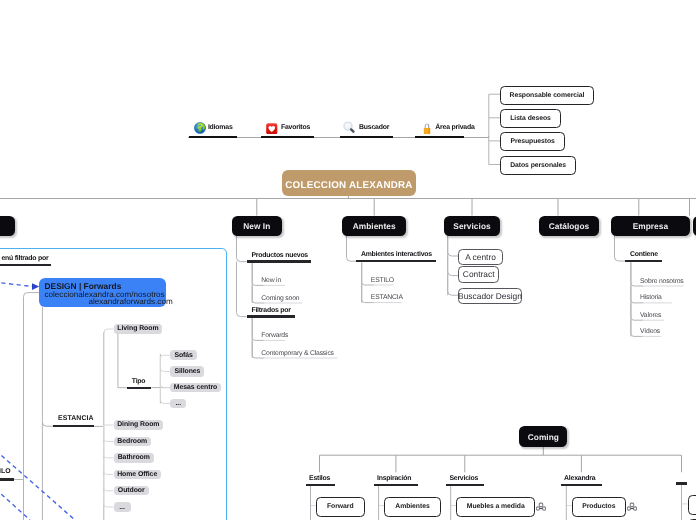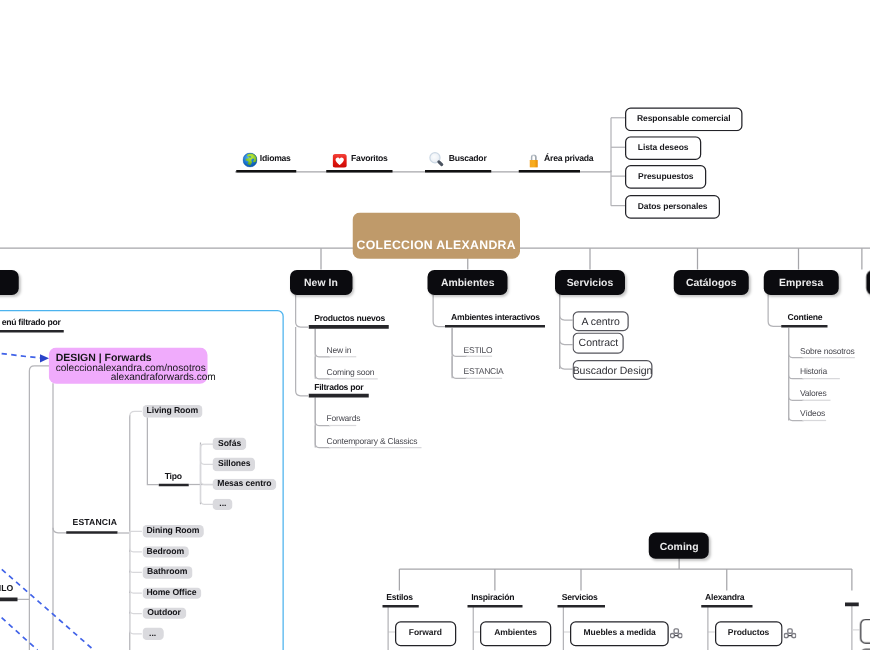--- a/index.html
+++ b/index.html
@@ -4,39 +4,39 @@
 <title>mindmap</title>
 <style>
 html,body{margin:0;padding:0;background:#fff;}
 *{-webkit-font-smoothing:antialiased;}
 body{width:696px;height:520px;font-family:"Liberation Sans",sans-serif;overflow:hidden;position:relative;
      -webkit-font-smoothing:antialiased;text-rendering:geometricPrecision;}
 #stage{position:absolute;left:0;top:0;width:696px;height:520px;overflow:hidden;}
 .hl{position:absolute;height:1px;background:#a6a6aa;}
 
 .root-box{position:absolute;background:#bf9a6a;border-radius:6px;color:#fff;font-weight:bold;
-  display:flex;align-items:center;justify-content:center;letter-spacing:.25px;font-size:9.8px;white-space:nowrap;padding-top:17px;}
+  display:flex;align-items:center;justify-content:center;letter-spacing:.25px;font-size:9.8px;white-space:nowrap;padding-top:6px;}
 
 .lvl1{position:absolute;background:#0b0b0f;border-radius:5.5px;color:#ececed;font-weight:bold;
   display:flex;align-items:center;justify-content:center;font-size:8.3px;letter-spacing:.05px;padding-top:0.8px;
   box-shadow:1.2px 1.6px 2px rgba(0,0,0,.22);}
 
 .grp-label{position:absolute;font-weight:bold;color:#141418;white-space:nowrap;font-size:6.9px;letter-spacing:-0.22px;}
 .grp-rule{position:absolute;height:2.4px;background:#26262a;}
 .sub-label{position:absolute;color:#4a4a51;white-space:nowrap;font-size:6.8px;letter-spacing:-0.18px;}
 
 .obox{position:absolute;border:1.7px solid #232328;border-radius:4.5px;background:#fff;
   display:flex;align-items:center;justify-content:center;color:#18181c;white-space:nowrap;
   font-size:6.8px;font-weight:bold;letter-spacing:-0.05px;}
 .obox.soft{border-width:1px;border-color:#55555c;font-weight:normal;font-size:8.4px;color:#2f2f35;letter-spacing:0;}
 
 .gbox{position:absolute;background:#dadade;border-radius:3.5px;color:#131317;font-weight:bold;
   display:flex;align-items:center;justify-content:center;white-space:nowrap;font-size:6.9px;letter-spacing:-0.05px;}
 
-.note{position:absolute;background:#f0abfc;border-radius:6px;color:#17171a;}
+.note{position:absolute;background:#3b82f6;border-radius:6px;color:#17171a;}
 .note .nt{position:absolute;font-weight:bold;font-size:8.4px;white-space:nowrap;}
 .note .nl{position:absolute;font-size:8.1px;white-space:nowrap;}
 
 .tb-label{position:absolute;font-weight:bold;color:#131317;font-size:6.9px;letter-spacing:-0.2px;white-space:nowrap;}
 .tb-rule{position:absolute;height:2.2px;background:#111;}
 .tb-icon{position:absolute;}
 svg{display:block;}
 #wires{position:absolute;left:0;top:0;pointer-events:none;z-index:0;}
 #wires path{fill:none;}
 #wires .c1{stroke:#a6a6aa;stroke-width:1;}
@@ -128,21 +128,21 @@
 <div class="obox" style="left:500px;top:85.7px;width:92.0px;height:17.0px;">Responsable comercial</div>
 <div class="obox" style="left:500px;top:109.3px;width:59.0px;height:17.1px;">Lista deseos</div>
 <div class="obox" style="left:500px;top:132.4px;width:63.3px;height:17.0px;">Presupuestos</div>
 <div class="obox" style="left:500px;top:156.2px;width:74.2px;height:16.6px;">Datos personales</div>
 <div class="root-box" style="left:282px;top:169.6px;width:134px;height:20.5px;">COLECCION ALEXANDRA</div>
 <div class="lvl1" style="left:-21.0px;top:215.6px;width:35.8px;height:19.9px;">s</div>
 <div class="lvl1" style="left:232.0px;top:215.6px;width:49.5px;height:19.9px;">New In</div>
 <div class="lvl1" style="left:342.3px;top:215.6px;width:63.7px;height:19.9px;">Ambientes</div>
 <div class="lvl1" style="left:444.0px;top:215.6px;width:56.0px;height:19.9px;">Servicios</div>
 <div class="lvl1" style="left:527.8px;top:215.6px;width:60.4px;height:19.9px;margin-left:11px;">Catálogos</div>
-<div class="lvl1" style="left:610.9px;top:215.6px;width:60px;height:19.9px;">Empresa</div>
+<div class="lvl1" style="left:610.9px;top:215.6px;width:79px;height:19.9px;">Empresa</div>
 <div class="lvl1" style="left:692.8px;top:215.6px;width:22px;height:19.9px;"></div>
 <div class="grp-label" style="left:251.4px;top:251.5px;">Productos nuevos</div>
 <div class="grp-rule" style="left:246.5px;top:260.3px;width:64.9px;"></div>
 <div class="sub-label" style="left:261.3px;top:276.9px;">New in</div>
 <div class="sub-label" style="left:261.3px;top:294.5px;">Coming soon</div>
 <div class="grp-label" style="left:251.4px;top:306.5px;">Filtrados por</div>
 <div class="grp-rule" style="left:246.5px;top:315.3px;width:48.0px;"></div>
 <div class="sub-label" style="left:261.3px;top:331.9px;">Forwards</div>
 <div class="sub-label" style="left:261.3px;top:349.5px;">Contemporary &amp; Classics</div>
 <div class="grp-label" style="left:360.9px;top:251.1px;">Ambientes interactivos</div>

